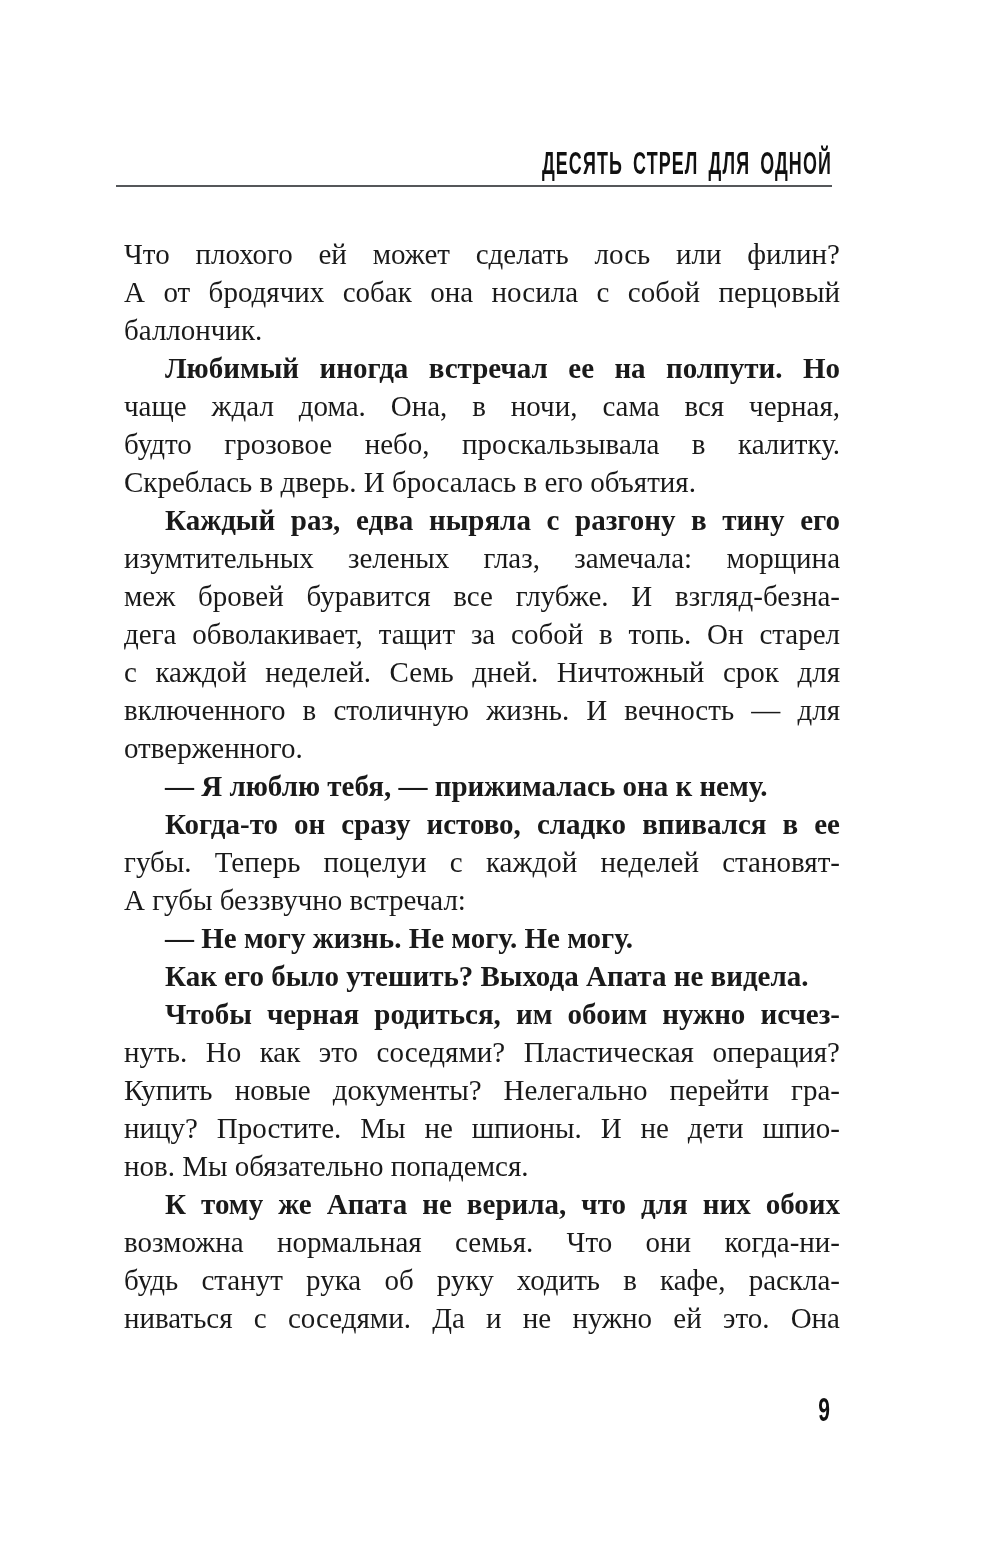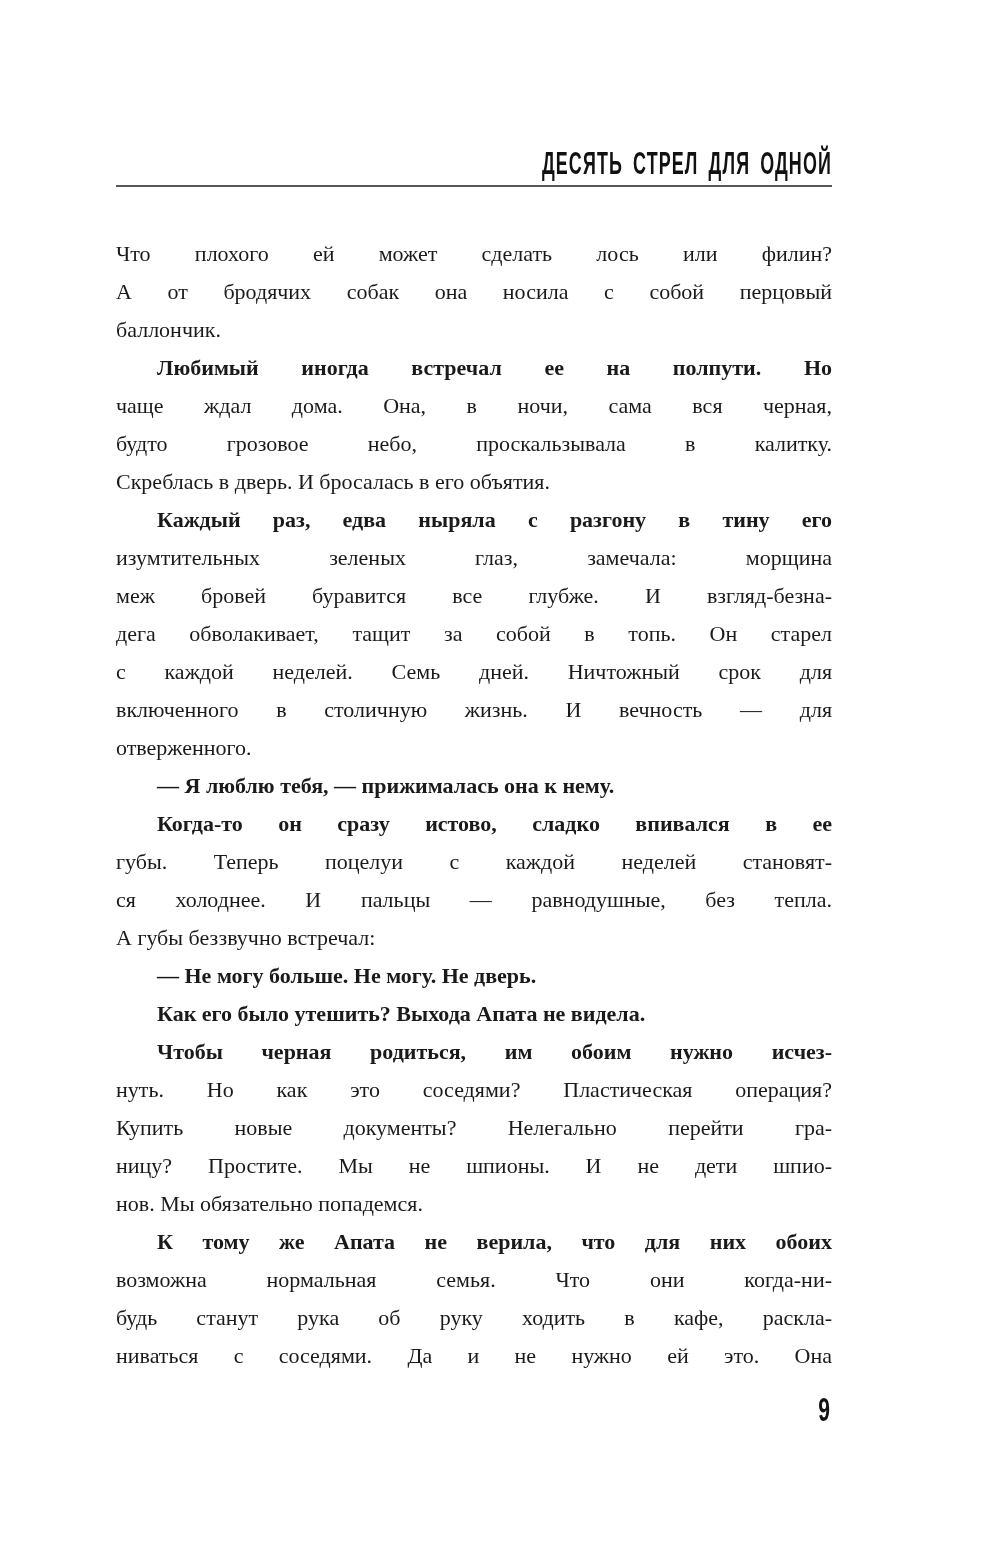--- a/index.html
+++ b/index.html
@@ -42,24 +42,24 @@
     top:185px;
     left:116px;
     width:716px;
     height:2px;
     background:var(--rule);
   }
   
   .text-block{
     position:absolute;
     top:235px;
-    left:116px;
+    left:124px;
     width:716px;
     color:var(--text);
-    font-size:22px;
+    font-size:29px;
     line-height:38px;
   }
   .para{margin:0;}
   .line{
     text-align:justify;
     text-align-last:justify;
     height:38px;
     overflow:visible;
     white-space:normal;
   }
@@ -112,25 +112,24 @@
         <div class="line"><span>с каждой неделей. Семь дней. Ничтожный срок для</span></div>
         <div class="line"><span>включенного в столичную жизнь. И вечность — для</span></div>
         <div class="line last"><span>отверженного.</span></div>
       </div>
       <div class="para">
         <div class="line last indent"><span>— Я люблю тебя, — прижималась она к нему.</span></div>
       </div>
       <div class="para">
         <div class="line indent"><span>Когда-то он сразу истово, сладко впивался в ее</span></div>
         <div class="line"><span>губы. Теперь поцелуи с каждой неделей становят-</span></div>
-        <div class="line"><span>ся холоднее. И пальцы — равнодушные, без тепла.</span></div>
         <div class="line last"><span>А губы беззвучно встречал:</span></div>
       </div>
       <div class="para">
-        <div class="line last indent"><span>— Не могу больше. Не могу. Не дверь.</span></div>
+        <div class="line last indent"><span>— Не могу жизнь. Не могу. Не могу.</span></div>
       </div>
       <div class="para">
         <div class="line last indent"><span>Как его было утешить? Выхода Апата не видела.</span></div>
       </div>
       <div class="para">
         <div class="line indent"><span>Чтобы черная родиться, им обоим нужно исчез-</span></div>
         <div class="line"><span>нуть. Но как это соседями? Пластическая операция?</span></div>
         <div class="line"><span>Купить новые документы? Нелегально перейти гра-</span></div>
         <div class="line"><span>ницу? Простите. Мы не шпионы. И не дети шпио-</span></div>
         <div class="line last"><span>нов. Мы обязательно попадемся.</span></div>

